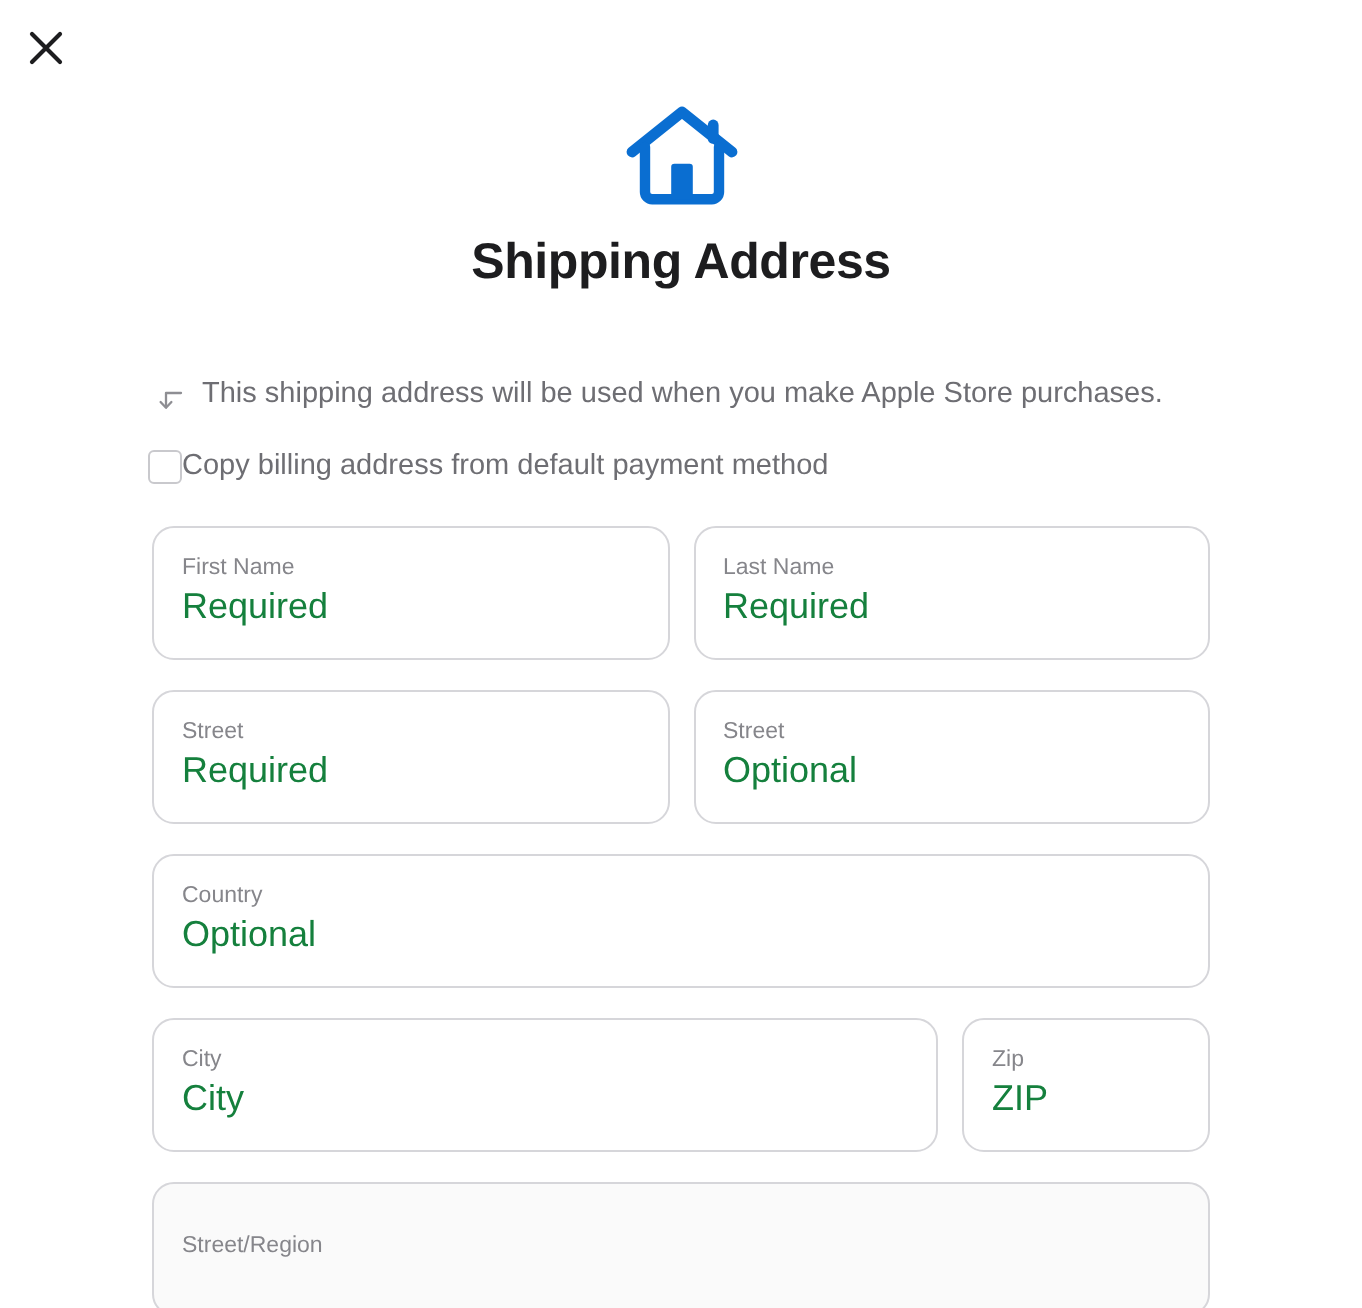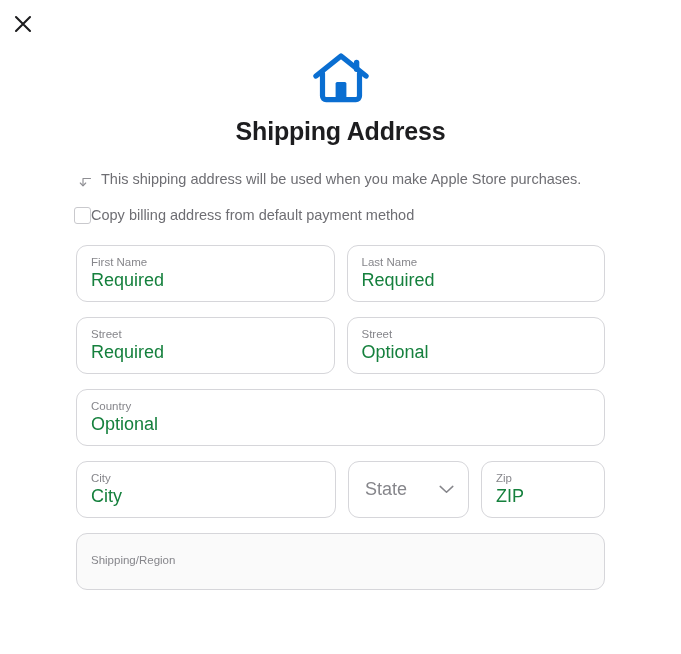--- a/index.html
+++ b/index.html
@@ -50,21 +50,21 @@
     margin-bottom: 13px;
   }
   .hero-icon svg { display: block; }
 
   .page-title {
     text-align: center;
     font-size: 25px;
     font-weight: 600;
     letter-spacing: -0.2px;
     color: #1d1d1f;
-    margin: 0 0 24px 0;
+    margin: 0 0 42px 0;
     line-height: 1.15;
   }
 
   
   .note-row {
     display: flex;
     align-items: flex-start;
     gap: 9px;
     padding-left: 76px;
     padding-right: 40px;
@@ -114,21 +114,21 @@
     gap: 12px;
     margin-bottom: 15px;
   }
   .form-row:last-child { margin-bottom: 0; }
 
   .field {
     border: 1px solid #d6d6da;
     border-radius: 11px;
     background: #ffffff;
     padding: 9px 14px 10px 14px;
-    height: 57px;
+    height: 67px;
     display: flex;
     flex-direction: column;
     justify-content: center;
     min-width: 0;
     cursor: text;
   }
   .field.flex1 { flex: 1 1 0; }
   .field-label {
     font-size: 11.5px;
     color: #86868b;
@@ -251,35 +251,27 @@
         <span class="field-value">Optional</span>
       </div>
     </div>
 
     <div class="form-row">
       <div class="field city-field">
         <span class="field-label">City</span>
         <span class="field-value">City</span>
       </div>
 
-      <div class="select-field">
-        <span class="select-value">State</span>
-        <span>
-          <svg class="chevron" width="15" height="9" viewBox="0 0 15 9" aria-hidden="true">
-            <path d="M1.2 1.4 L7.5 7.2 L13.8 1.4" fill="none" stroke="#86868b" stroke-width="1.5" stroke-linecap="round" stroke-linejoin="round"></path>
-          </svg>
-        </span>
-      </div>
 
       <div class="field zip-field">
         <span class="field-label">Zip</span>
         <span class="field-value">ZIP</span>
       </div>
     </div>
 
     <div class="form-row country-row">
       <div class="field flex1 readonly">
-        <span class="field-label">Shipping/Region</span>
+        <span class="field-label">Street/Region</span>
       </div>
     </div>
 
   </div>
 </div>
 
 </body></html>

